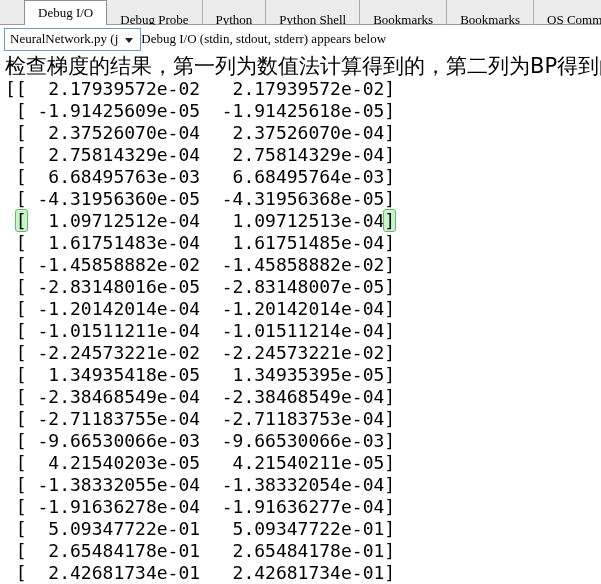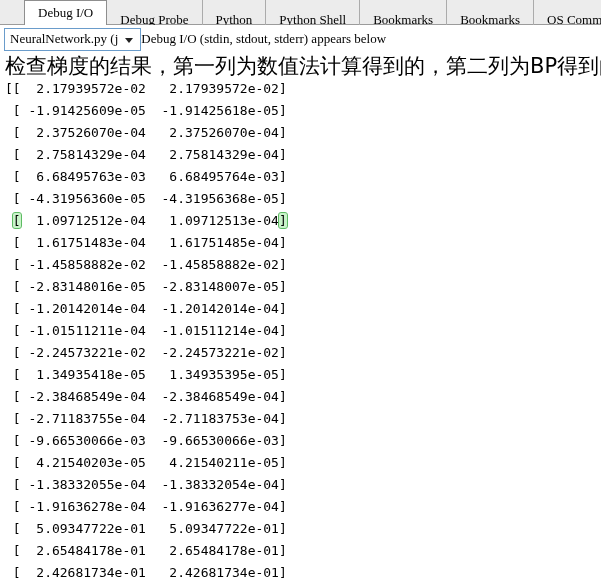--- a/index.html
+++ b/index.html
@@ -41,21 +41,21 @@
   .toolbar-desc { font-size:13px; white-space:nowrap; }
 
   
   .output { background:#fff; padding-left:5px; padding-top:1px; }
   .output-header {
     font-family:"DejaVu Sans", sans-serif;
     font-size:21px; line-height:24px; height:24px; white-space:nowrap;
   }
   .matrix {
     font-family:"DejaVu Sans Mono", monospace;
-    font-size:13px; line-height:22px; white-space:pre;
+    font-size:18px; line-height:22px; white-space:pre;
   }
   .matrix .line { height:22px; }
   .bracket-hl {
     background:#c9f3c9; outline:1px solid #5dbb63; border-radius:2px;
   }
 </style>
 </head>
 <body>
 
 <div class="tabbar">

